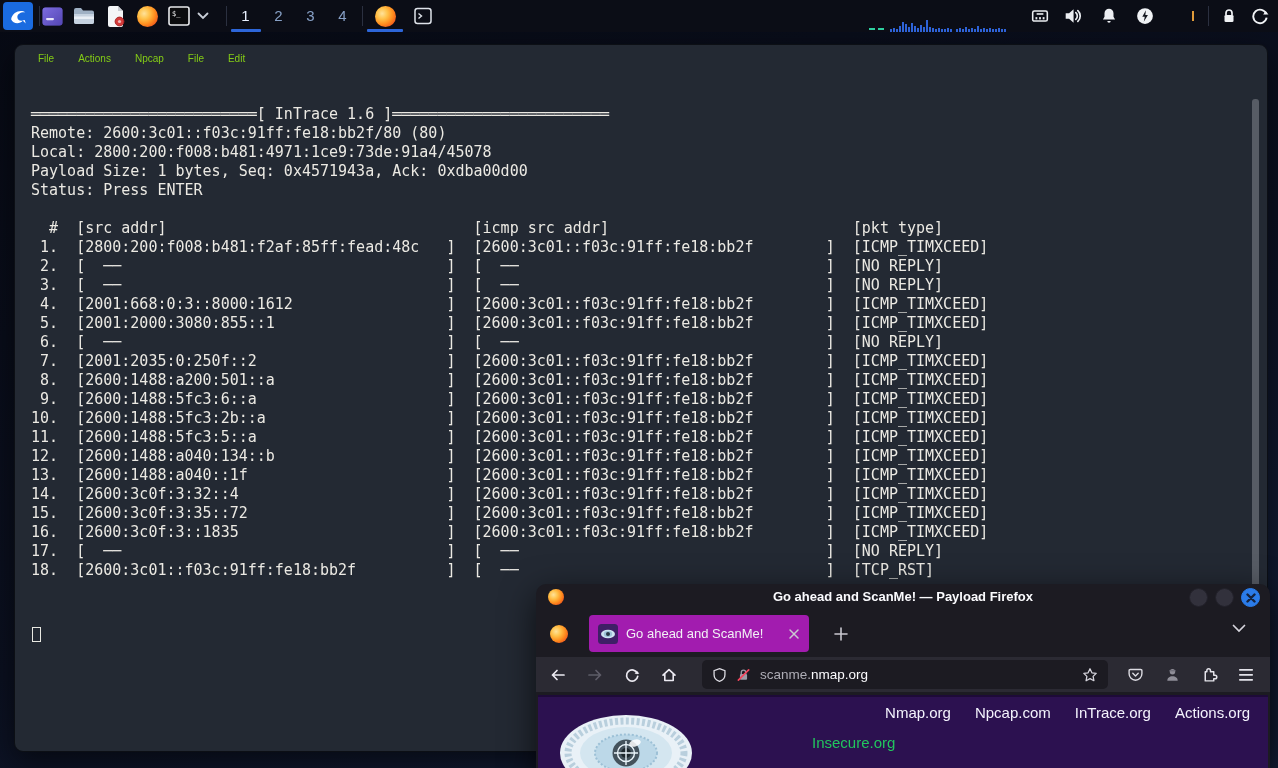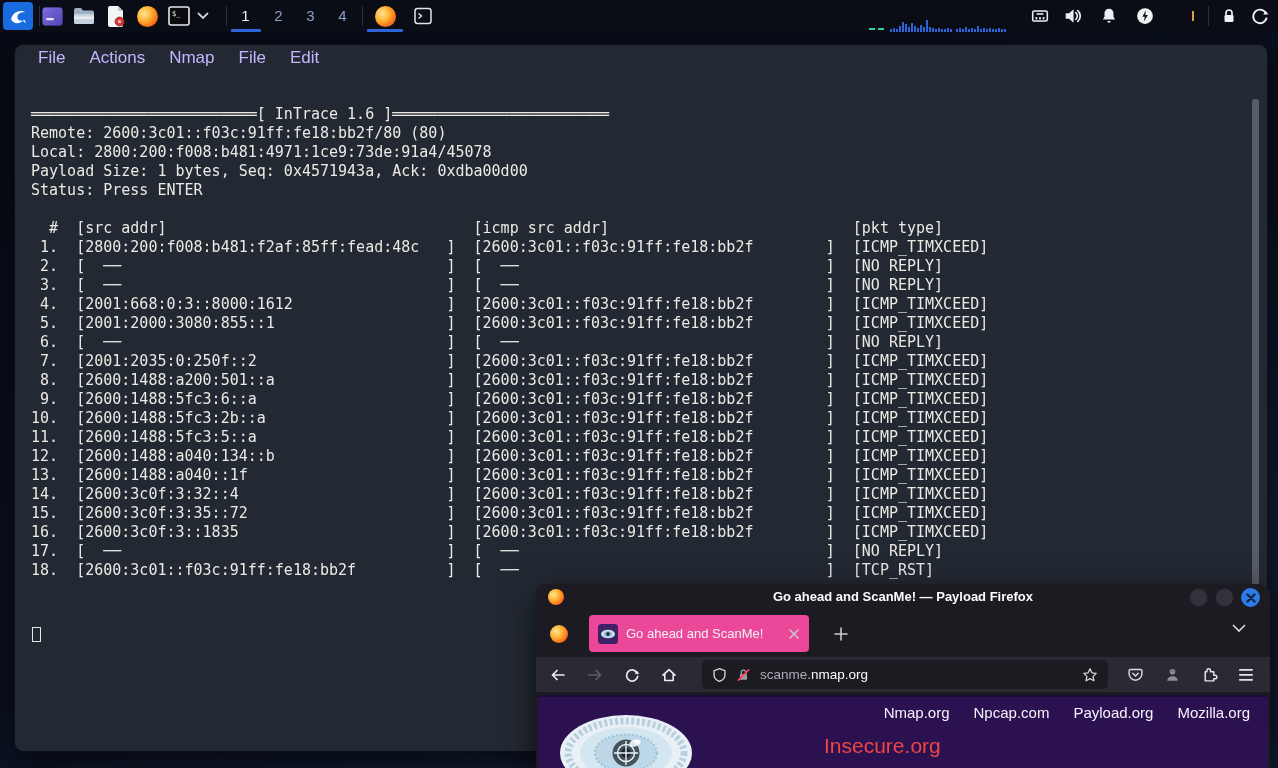--- a/index.html
+++ b/index.html
@@ -28,21 +28,21 @@
     background:#232933; border:1px solid #0c0f15; border-radius:9px;
     box-shadow:0 10px 30px rgba(0,0,0,.55); z-index:10; overflow:hidden;
   }
   .term-titlebar { position:relative; height:34px; }
   .term-mini-icon { position:absolute; left:12px; top:9px; width:16px; height:15px; border:1.5px solid #c3c8d1; border-radius:3px; background:#1a1f28; }
   .term-mini-icon::after { content:""; position:absolute; left:3px; top:3px; width:4px; height:4px; border-right:1.5px solid #c3c8d1; border-bottom:1.5px solid #c3c8d1; transform:rotate(-45deg); }
   .term-title { position:absolute; left:0; right:0; top:0; height:34px; line-height:34px; text-align:center; font-size:12.5px; color:#9aa2ae; }
   .term-btns { position:absolute; right:14px; top:8px; display:flex; gap:8px; }
   .term-btn { width:19px; height:19px; border-radius:50%; background:#2c323c; border:1px solid #1b2029; }
   .term-menubar { display:flex; align-items:center; height:26px; padding-left:18px; gap:14px; }
-  .term-menu-item { font-size:17px; color:#c4b5fd; padding:1px 5px; }
+  .term-menu-item { font-size:10px; color:#84cc16; padding:1px 5px; }
   .term-out {
     position:absolute; left:16px; top:60px; margin:0;
     font-family:"DejaVu Sans Mono", monospace; font-size:15px; line-height:19px;
     color:#ebe9e3; white-space:pre;
   }
   .term-cursor { position:absolute; left:17px; top:582px; width:9px; height:15px; border:1px solid #e8e8e2; }
   .term-scrollbar { position:absolute; right:8px; top:54px; width:7px; height:640px; background:#575c65; border-radius:3px; }
   
   .ffwin {
     position:absolute; left:536px; top:584px; width:734px; height:200px;
@@ -50,40 +50,40 @@
     box-shadow:0 10px 34px rgba(0,0,0,.65); z-index:30; overflow:hidden;
   }
   .ff-titlebar { position:relative; height:26px; }
   .ff-titlebar .ff-logo { position:absolute; left:12px; top:5px; width:16px; height:16px; }
   .ff-title { position:absolute; left:0; right:0; top:0; height:26px; line-height:26px; text-align:center; font-size:13px; font-weight:bold; color:#fbfbfe; }
   .ff-win-btns { position:absolute; right:10px; top:4px; display:flex; gap:7px; }
   .ff-win-btn { width:19px; height:19px; border-radius:50%; background:#32313c; border:1px solid #23222b; }
   .ff-win-btn.close { background:#2b7ce9; border-color:#2b7ce9; display:flex; align-items:center; justify-content:center; }
   .ff-tabbar { position:relative; height:47px; display:flex; align-items:center; background:#1c1b22; }
   .ff-tabbar .ff-logo { width:18px; height:18px; margin-left:14px; }
-  .tab { margin-left:21px; width:220px; height:37px; background:#ec4899; border-radius:4px; display:flex; align-items:center; padding:0 9px; gap:8px; }
+  .tab { margin-left:21px; width:220px; height:37px; background:#a21caf; border-radius:4px; display:flex; align-items:center; padding:0 9px; gap:8px; }
   .tab-favicon { width:20px; height:20px; flex:none; }
   .tab-label { flex:1; font-size:13px; color:#f2f1f6; white-space:nowrap; overflow:hidden; }
   .tab-close, .new-tab { color:#c9c8d0; }
   .new-tab { margin-left:25px; }
   .tabs-chevron { position:absolute; right:24px; top:14px; color:#d6d5dd; }
   .ff-navbar { height:35px; background:#2b2a33; display:flex; align-items:center; padding:0 14px; }
   .nav-btn { width:16px; height:16px; margin-right:21px; color:#eceaf2; }
   .nav-btn.disabled { color:#5e5d68; }
   .urlbar { margin-left:4px; width:406px; height:29px; background:#1c1b22; border-radius:5px; display:flex; align-items:center; padding:0 10px; gap:9px; }
   .url-text { font-size:13.5px; white-space:nowrap; }
   .url-sub { color:#aeadb6; }
   .url-dom { color:#fbfbfe; }
   .url-spacer { flex:1; }
   .after-url { display:flex; align-items:center; gap:20px; margin-left:19px; }
   .ff-content { position:absolute; left:2px; right:2px; top:111px; bottom:0; background:#2c1150; border-top:2px solid #1d0a38; overflow:hidden; }
   .eye-logo { position:absolute; left:16px; top:4px; }
   .site-links { position:absolute; right:18px; top:7px; display:flex; gap:24px; }
   .site-link { font-size:15px; color:#f4f3fd; }
-  .site-link-2 { position:absolute; left:286px; top:37px; font-size:21px; color:#ef4444; }
+  .site-link-2 { position:absolute; left:274px; top:37px; font-size:15px; color:#22c55e; }
   svg { display:block; }
 </style>
 </head>
 <body>
 
 <div class="panel">
   <div class="abs kali-tile">
     <span>
       <svg width="22" height="22" viewBox="0 0 24 24">
         <path d="M4.5 15.5 C6 7.5 15 4.5 20 8 C14.5 7.5 11.5 10 11.3 13 C11.2 16 14 18 17.5 17 C13.5 21.5 6.5 20.5 4.5 15.5 Z" fill="#fff"></path>
@@ -244,21 +244,21 @@
         <path d="M13.6 6.2 A6 6 0 1 0 13.9 9.5" fill="none" stroke="#f0f2f5" stroke-width="1.7"></path>
         <polygon points="10.8,6.6 15.5,6.6 13.1,3.6" fill="#f0f2f5"></polygon>
       </svg>
   </div>
 </div>
 
 <div class="term">
   <div class="term-menubar">
     <span class="term-menu-item">File</span>
     <span class="term-menu-item">Actions</span>
-    <span class="term-menu-item">Nmap</span>
+    <span class="term-menu-item">Npcap</span>
     <span class="term-menu-item">File</span>
     <span class="term-menu-item">Edit</span>
   </div>
   <pre class="term-out">═════════════════════════[ InTrace 1.6 ]════════════════════════
 Remote: 2600:3c01::f03c:91ff:fe18:bb2f/80 (80)
 Local: 2800:200:f008:b481:4971:1ce9:73de:91a4/45078
 Payload Size: 1 bytes, Seq: 0x4571943a, Ack: 0xdba00d00
 Status: Press ENTER
 
   #  [src addr]                                  [icmp src addr]                           [pkt type]
@@ -378,18 +378,18 @@
       <ellipse cx="72" cy="52" rx="31" ry="18.5" fill="#bcd8e8" stroke="#9cc0d6" stroke-width="2" stroke-dasharray="2 2"></ellipse>
       <circle cx="72" cy="52" r="13.5" fill="#44525c"></circle>
       <circle cx="72" cy="52" r="5" fill="#1d262c"></circle>
       <circle cx="72" cy="52" r="8.5" fill="none" stroke="#e9f3f9" stroke-width="1.4"></circle>
       <path d="M72 40 V64 M60 52 H84" stroke="#e9f3f9" stroke-width="1.4"></path>
       <ellipse cx="81" cy="42" rx="6" ry="3.4" fill="#ffffff" opacity="0.85" transform="rotate(-18 81 42)"></ellipse>
     </svg>
     <div class="site-links">
       <span class="site-link">Nmap.org</span>
       <span class="site-link">Npcap.com</span>
-      <span class="site-link">Payload.org</span>
-      <span class="site-link">Mozilla.org</span>
+      <span class="site-link">InTrace.org</span>
+      <span class="site-link">Actions.org</span>
     </div>
     <span class="site-link-2">Insecure.org</span>
   </div>
 </div>
 
 </body></html>

